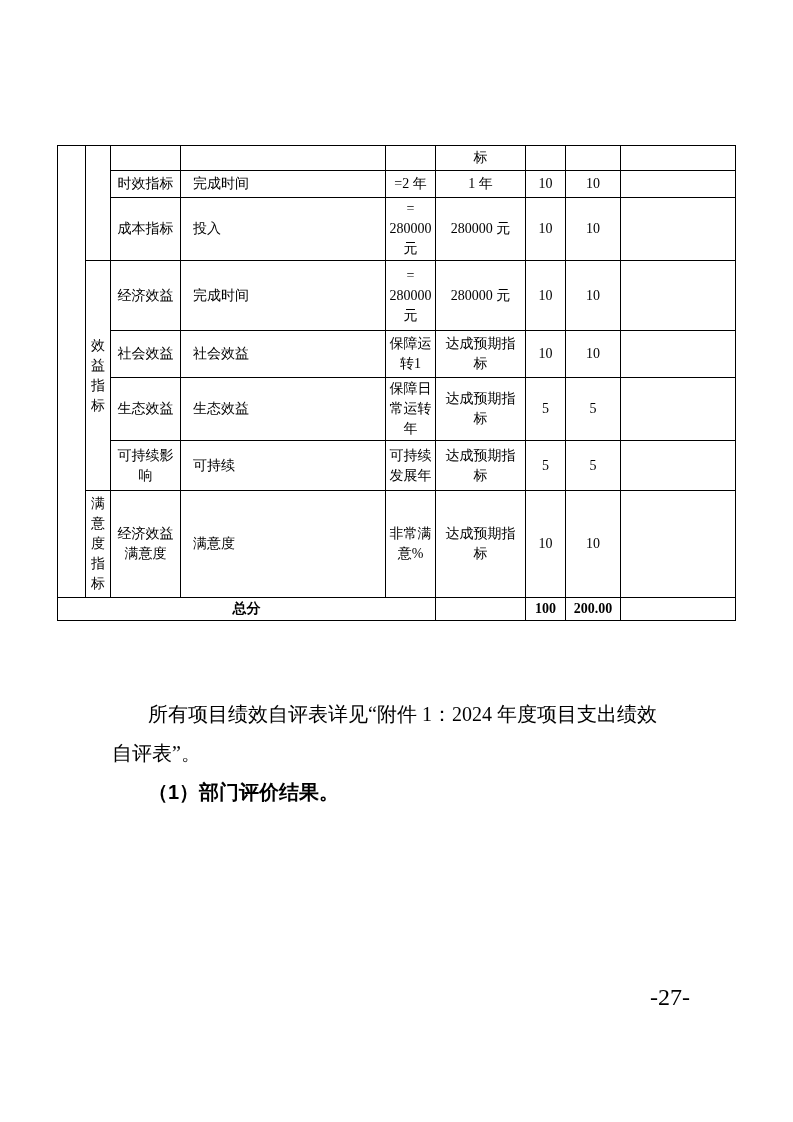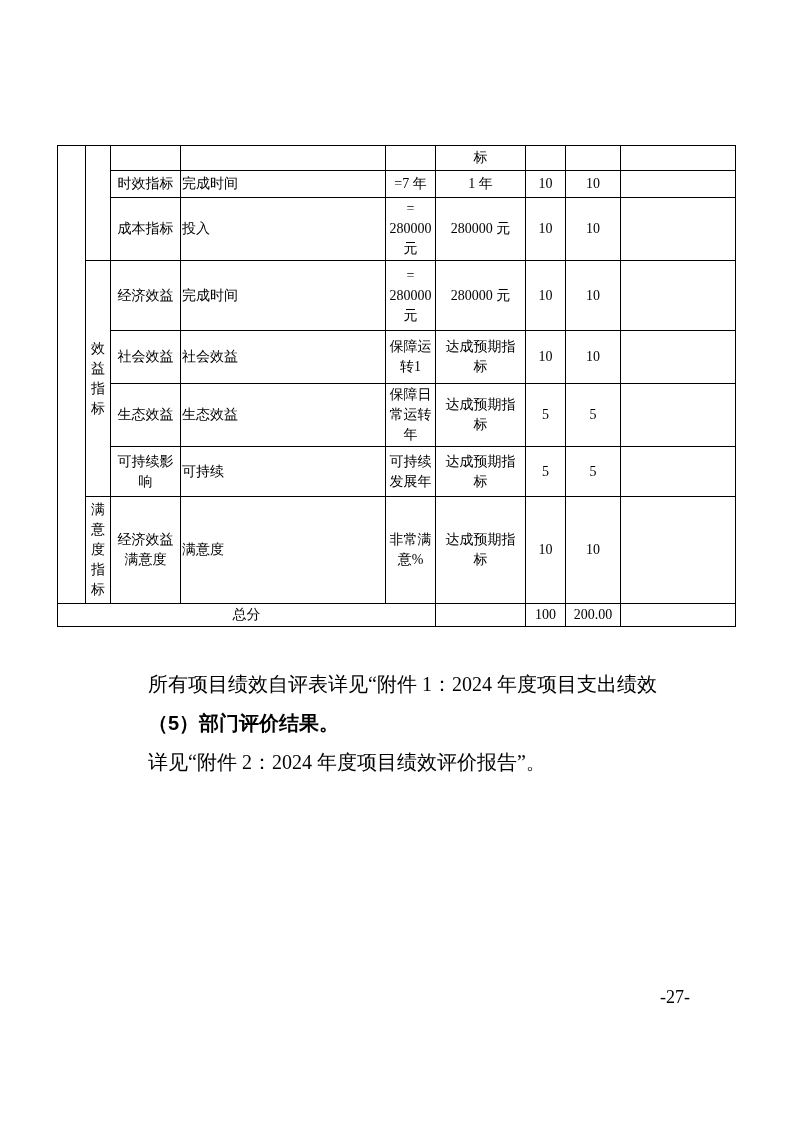--- a/index.html
+++ b/index.html
@@ -26,45 +26,45 @@
   table.perf td {
     border: 1px solid #000;
     text-align: center;
     vertical-align: middle;
     white-space: pre-line;
     padding: 0 1px;
     overflow: hidden;
   }
   table.perf td.name {
     text-align: left;
-    padding-left: 1px;
-  }
-  table.perf tr.total-row td { font-weight: normal; }
+    padding-left: 12px;
+  }
+  table.perf tr.total-row td { font-weight: bold; }
 
   
   .textblock {
     position: absolute;
     left: 112px;
-    top: 665px;
+    top: 695px;
     width: 572px;
     font-size: 20px;
   }
   .line { line-height: 39px; white-space: nowrap; }
   .indent { padding-left: 36px; }
   .hei {
     font-family: "Liberation Sans", "DejaVu Sans", sans-serif;
     font-weight: bold;
   }
   .pageno {
     position: absolute;
     top: 985px;
     left: 112px;
     width: 578px;
     text-align: right;
-    font-size: 18px;
+    font-size: 24px;
     line-height: 24px;
   }
 </style>
 </head>
 <body>
 
 <div class="page">
 
   <div class="perf-wrap">
     <table class="perf">
@@ -89,21 +89,21 @@
         <td></td>
         <td>标</td>
         <td></td>
         <td></td>
         <td></td>
       </tr>
 
       <tr style="height:27px">
         <td>时效指标</td>
         <td class="name">完成时间</td>
-        <td>=7 年</td>
+        <td>=2 年</td>
         <td>1 年</td>
         <td>10</td>
         <td>10</td>
         <td></td>
       </tr>
 
       <tr style="height:63px">
         <td>成本指标</td>
         <td class="name">投入</td>
         <td>=
@@ -124,21 +124,21 @@
         <td class="name">完成时间</td>
         <td>=
 280000
 元</td>
         <td>280000 元</td>
         <td>10</td>
         <td>10</td>
         <td></td>
       </tr>
 
-      <tr style="height:53px">
+      <tr style="height:47px">
         <td>社会效益</td>
         <td class="name">社会效益</td>
         <td>保障运
 转1</td>
         <td>达成预期指
 标</td>
         <td>10</td>
         <td>10</td>
         <td></td>
       </tr>
@@ -193,19 +193,19 @@
         <td>100</td>
         <td>200.00</td>
         <td></td>
       </tr>
     </tbody>
       </table>
   </div>
 
   <div class="textblock">
     <div class="line indent">所有项目绩效自评表详见“附件 1：2024 年度项目支出绩效</div>
-    <div class="line indent hei">（5）部门评价结果。</div>
-    <div class="line indent">详见“附件 2：2024 年度项目绩效评价报告”。</div>
+    <div class="line">自评表”。</div>
+    <div class="line indent hei">（1）部门评价结果。</div>
   </div>
 
   <div class="pageno">-27-</div>
 
 </div>
 
 </body></html>

